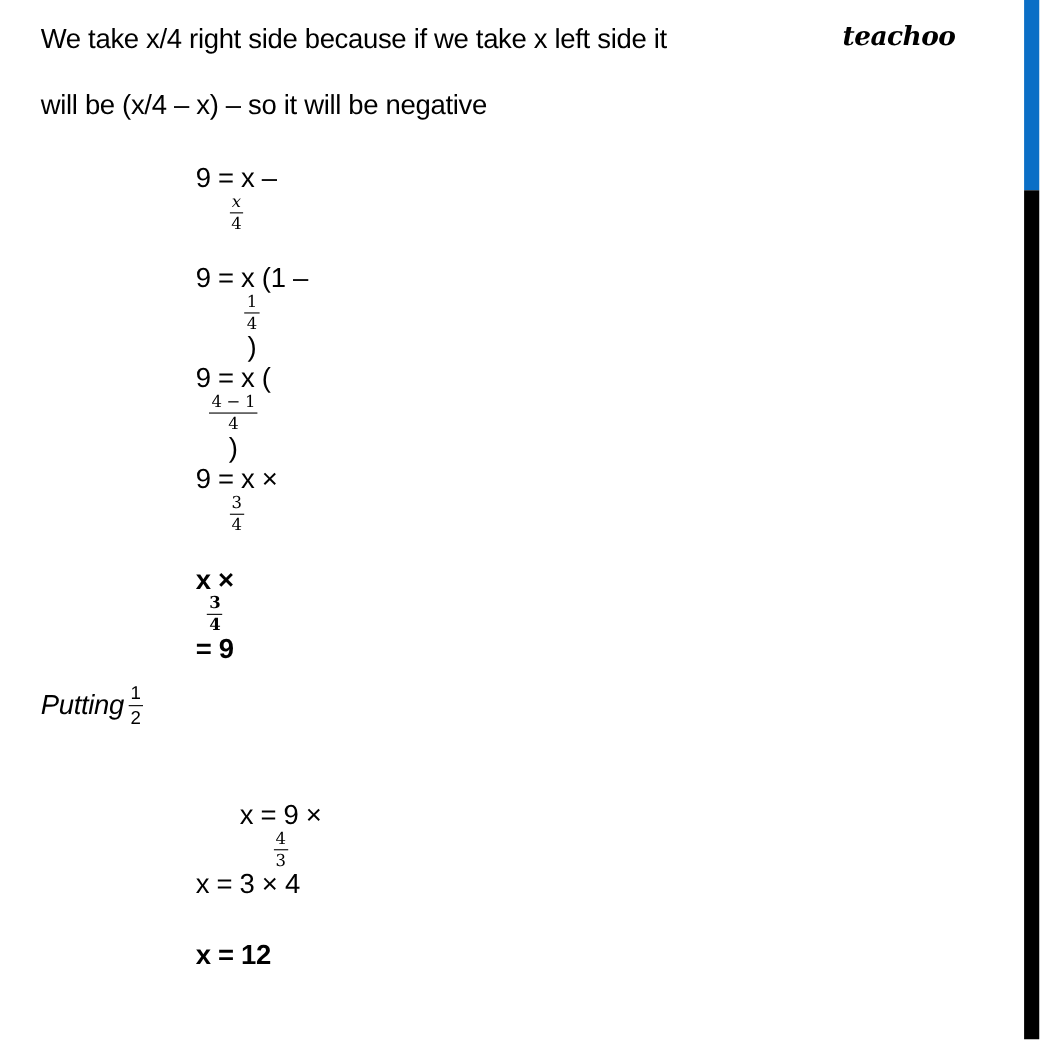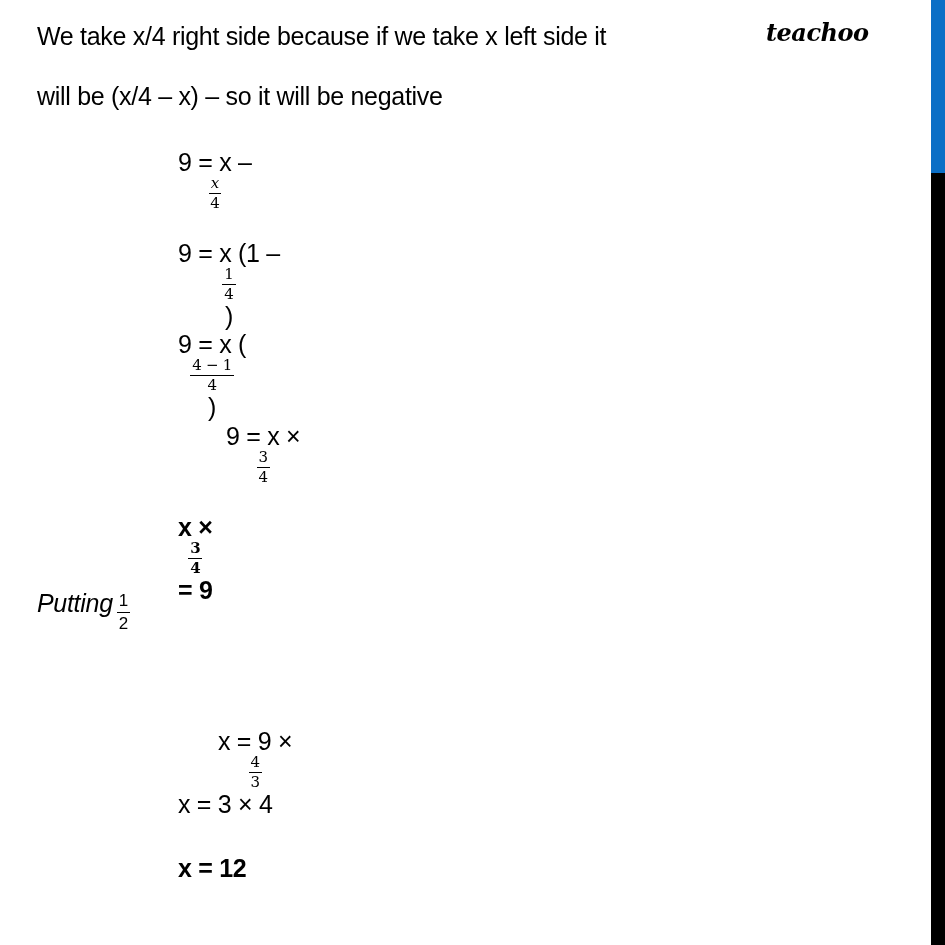--- a/index.html
+++ b/index.html
@@ -64,38 +64,38 @@
 
 <div class="line eq" style="top:332px;">
   <span>9 = x (</span>
   <span class="frac" style="margin:0 1px;">
     <span class="num">4 − 1</span>
     <span class="den">4</span>
   </span>
   <span>)</span>
 </div>
 
-<div class="line eq" style="top:424px;margin-left:48px;">
+<div class="line eq" style="top:424px;">
   <span>9 = x ×</span>
   <span class="frac">
     <span class="num">3</span>
     <span class="den">4</span>
   </span>
 </div>
 
 <div class="line eq bold" style="top:515px;">
   <span>x ×</span>
   <span class="frac bold">
     <span class="num">3</span>
     <span class="den">4</span>
   </span>
   <span>= 9</span>
 </div>
 
-<div class="line para italic" style="top:591px; display:flex; ">
+<div class="line para italic" style="top:620px; display:flex; align-items:center;">
   <span>Putting</span>
   <span class="frac calibri" style="font-style:normal;">
     <span class="num">1</span>
     <span class="den">2</span>
   </span>
 </div>
 
 <div class="line eq" style="top:729px;margin-left:40px;">
   <span>x = 9 ×</span>
   <span class="frac">

